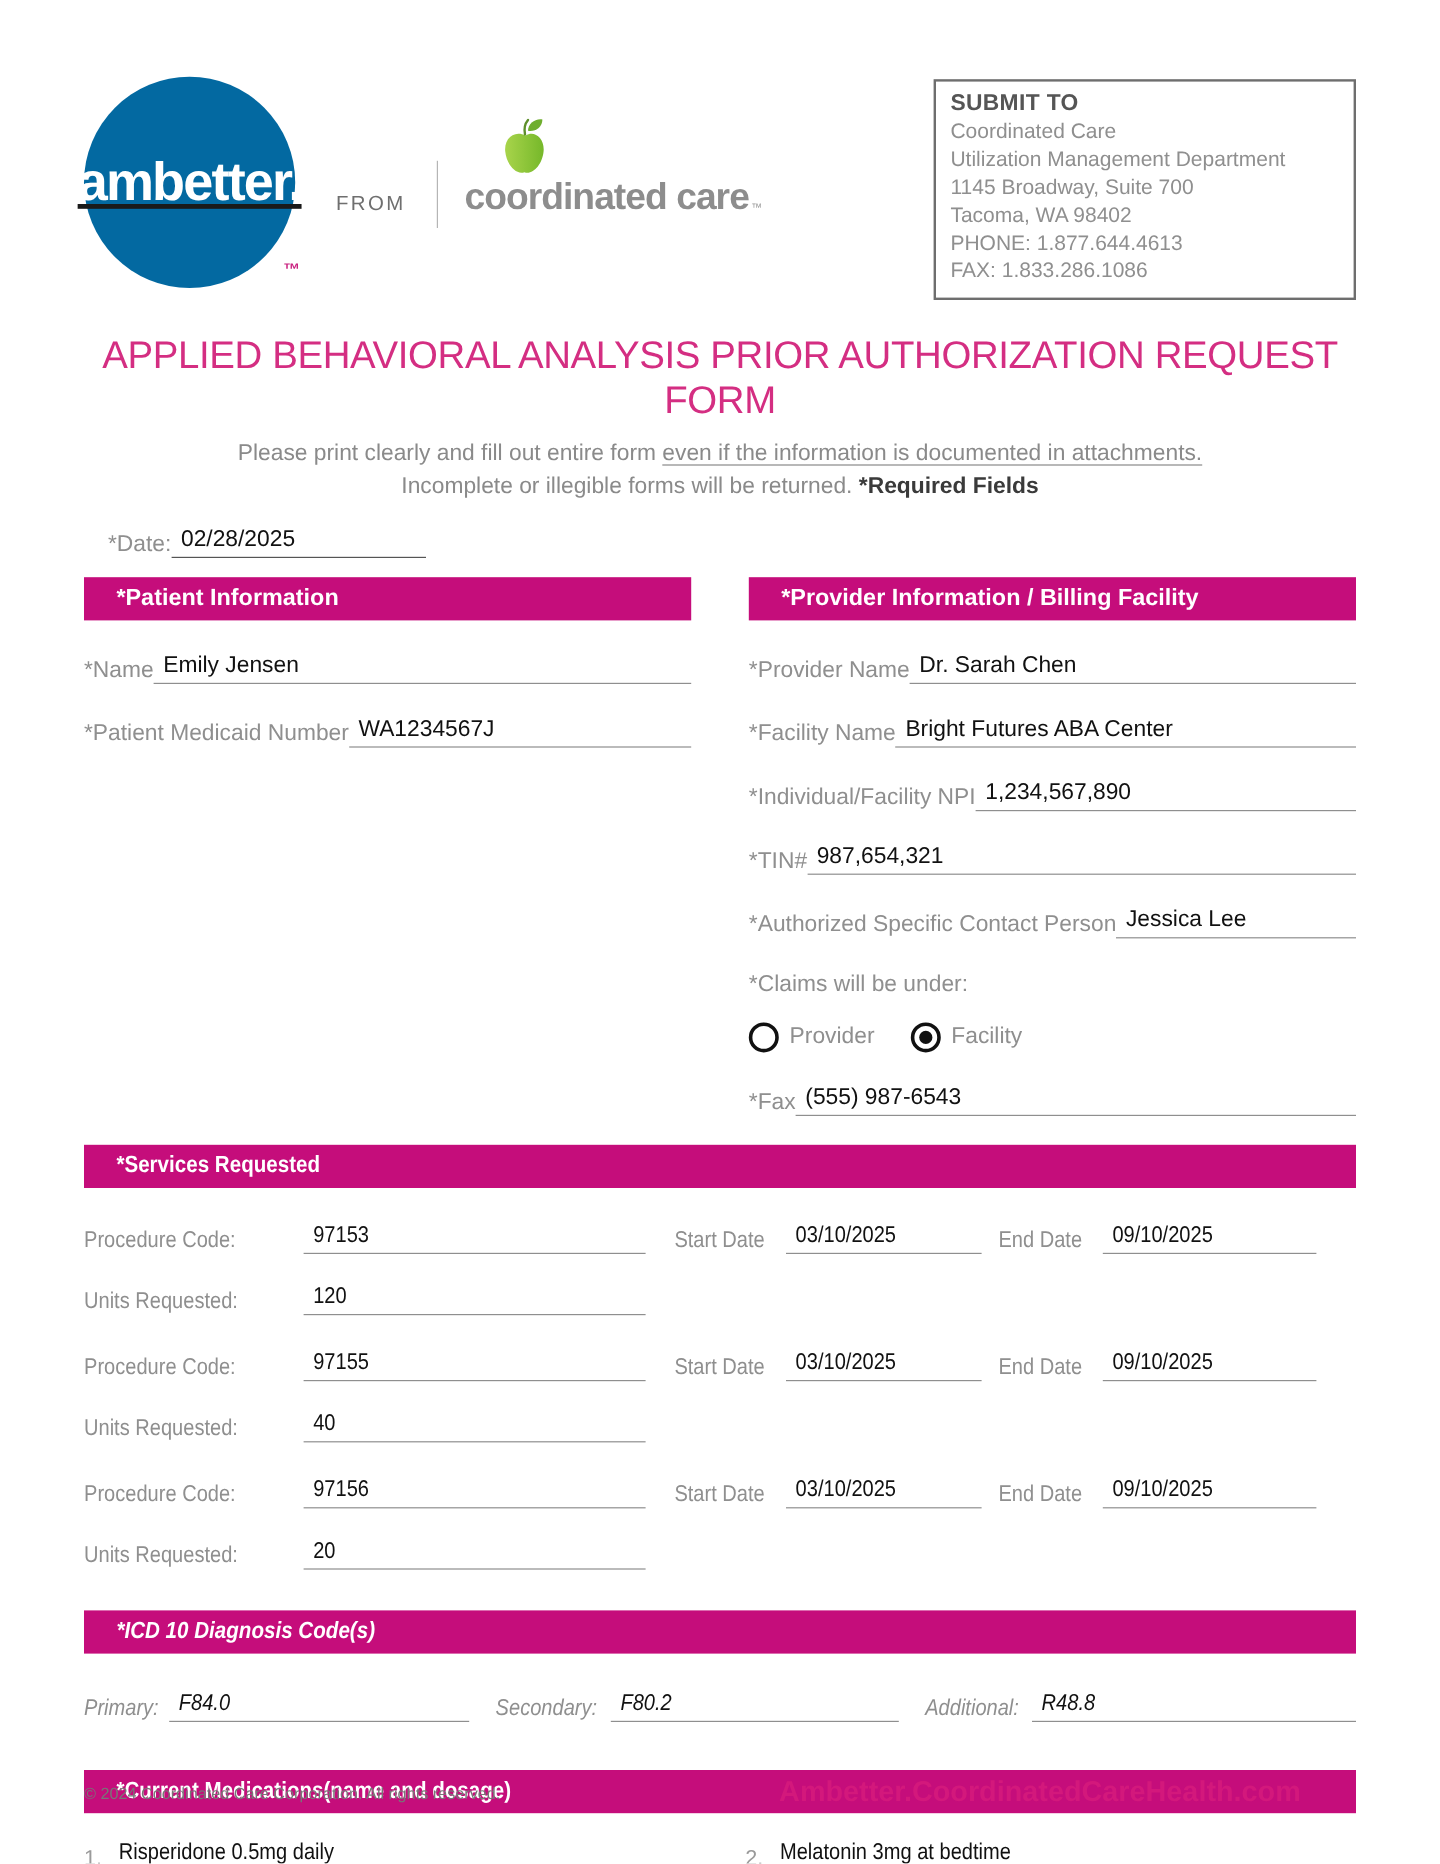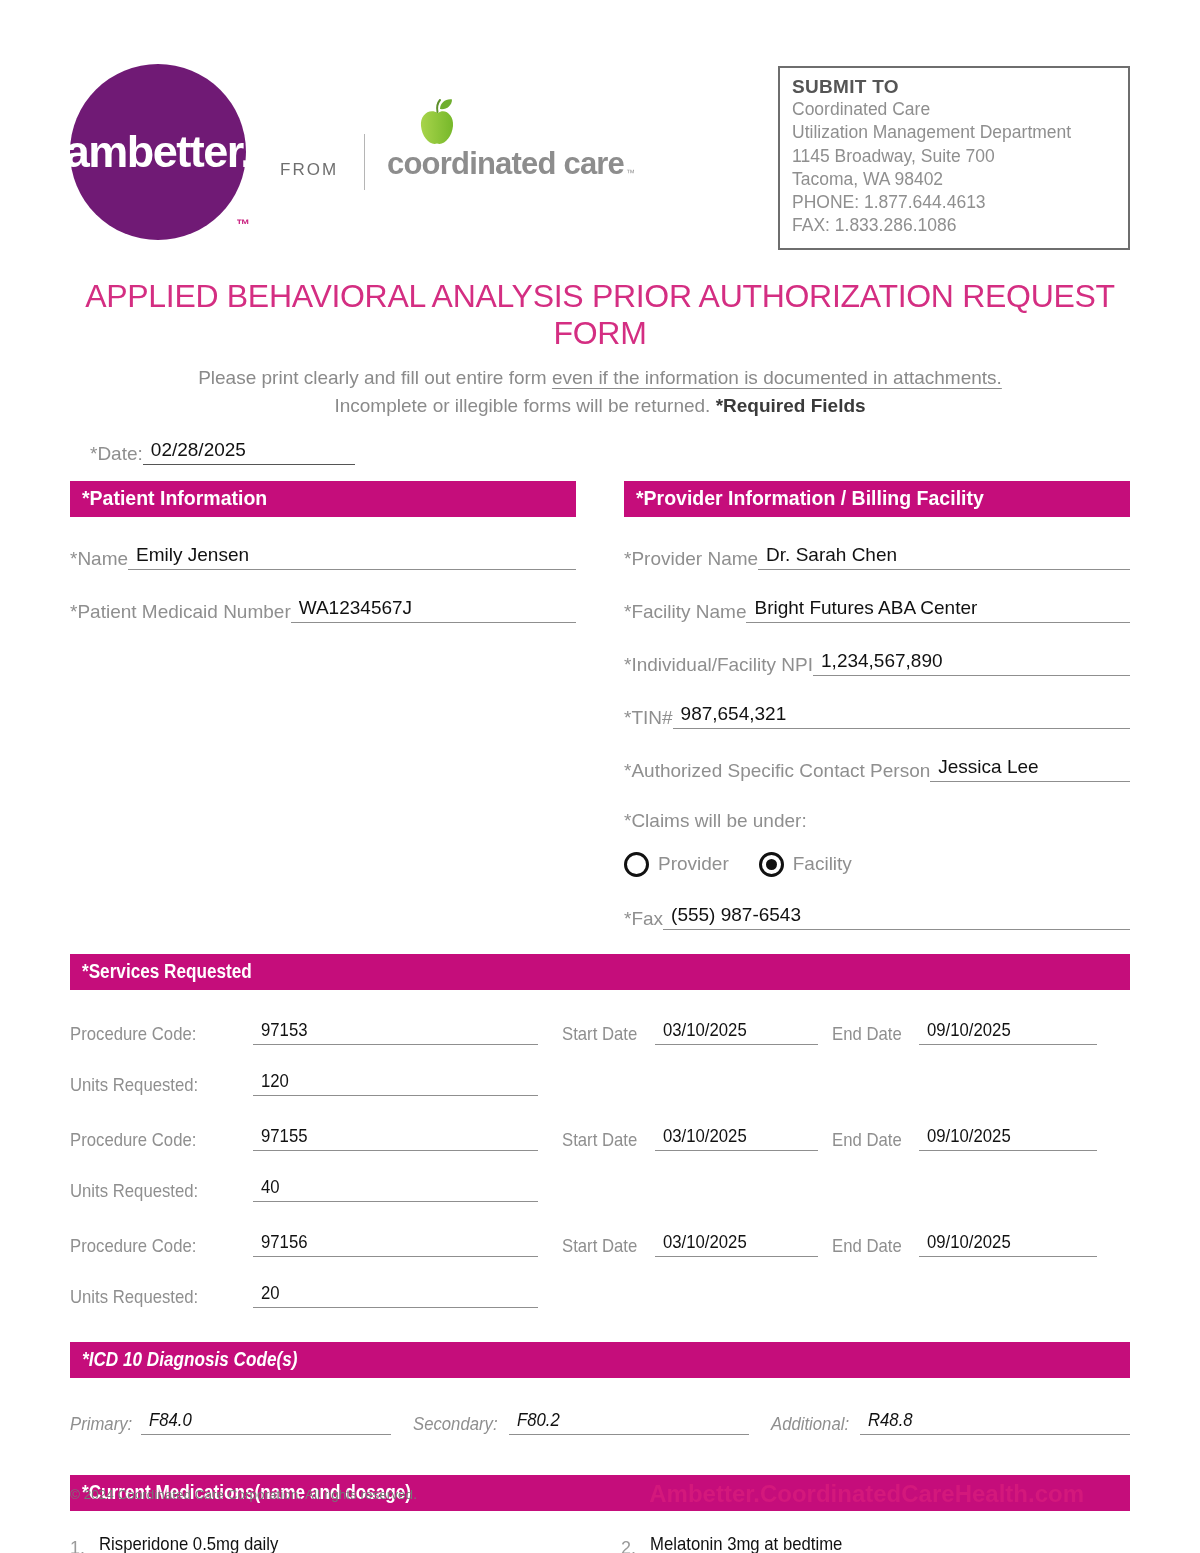--- a/index.html
+++ b/index.html
@@ -7,22 +7,22 @@
   body {
     width:1200px; height:1553px; position:relative; overflow:hidden;
     font-family:"Liberation Sans", sans-serif; color:#1a1a1a;
   }
   .page { padding:0 70px; }
 
   
   .hdr { display:flex; align-items:flex-start; margin-top:64px; }
   .logo-wrap { position:relative; width:176px; height:176px; flex:0 0 auto; }
   .logo-circle {
-    width:176px; height:176px; border-radius:50%; background:#701a75;
-    display:flex; align-items:center; justify-content:center;
+    width:176px; height:176px; border-radius:50%; background:#0369a1;
+    display:flex; align-items:center; justify-content:center;text-decoration:underline;
   }
   .logo-text { color:#fff; font-size:45px; font-weight:bold; letter-spacing:-1.5px; }
   .logo-tm { position:absolute; right:-4px; bottom:8px; color:#C9207F; font-size:14px; font-weight:bold; }
   .from-label { color:#6f6f6f; font-size:17px; letter-spacing:2px; margin:96px 0 0 34px; }
   .vdiv { width:1px; background:#b5b5b5; height:56px; margin:70px 0 0 26px; }
   .cc { margin:34px 0 0 22px; }
   .cc-apple { margin-left:30px; display:block; }
   .cc-row { display:flex; align-items:flex-start; }
   .cc-name { color:#8d8d8d; font-size:31px; font-weight:bold; letter-spacing:-0.8px; line-height:1; }
   .cc-tm { color:#9a9a9a; font-size:9px; margin:20px 0 0 2px; }
@@ -46,21 +46,21 @@
     padding:0 2px 3px 8px; min-height:26px; white-space:nowrap;
   }
   .grow { flex:1; }
 
   .date-row { margin:18px 0 0 20px; }
   .date-row .fline { width:212px; border-bottom-color:#555; }
 
   
   .bar {
     height:36px; background:#C50D7B; color:#fff; font-weight:bold; font-size:19.5px;
-    display:flex; align-items:center; padding-left:12px;
+    display:flex; align-items:center; padding-left:27px;
   }
 
   
   .cols { display:flex; gap:48px; margin-top:16px; align-items:stretch; }
   .col { flex:1; display:flex; flex-direction:column; }
   .col .frow { margin-top:27px; }
   .claims-label { margin-top:28px; color:#8f8f8f; font-size:19px; }
   .radio-row { display:flex; align-items:center; margin-top:20px; }
   .radio {
     width:25px; height:25px; border:3px solid #111; border-radius:50%;

